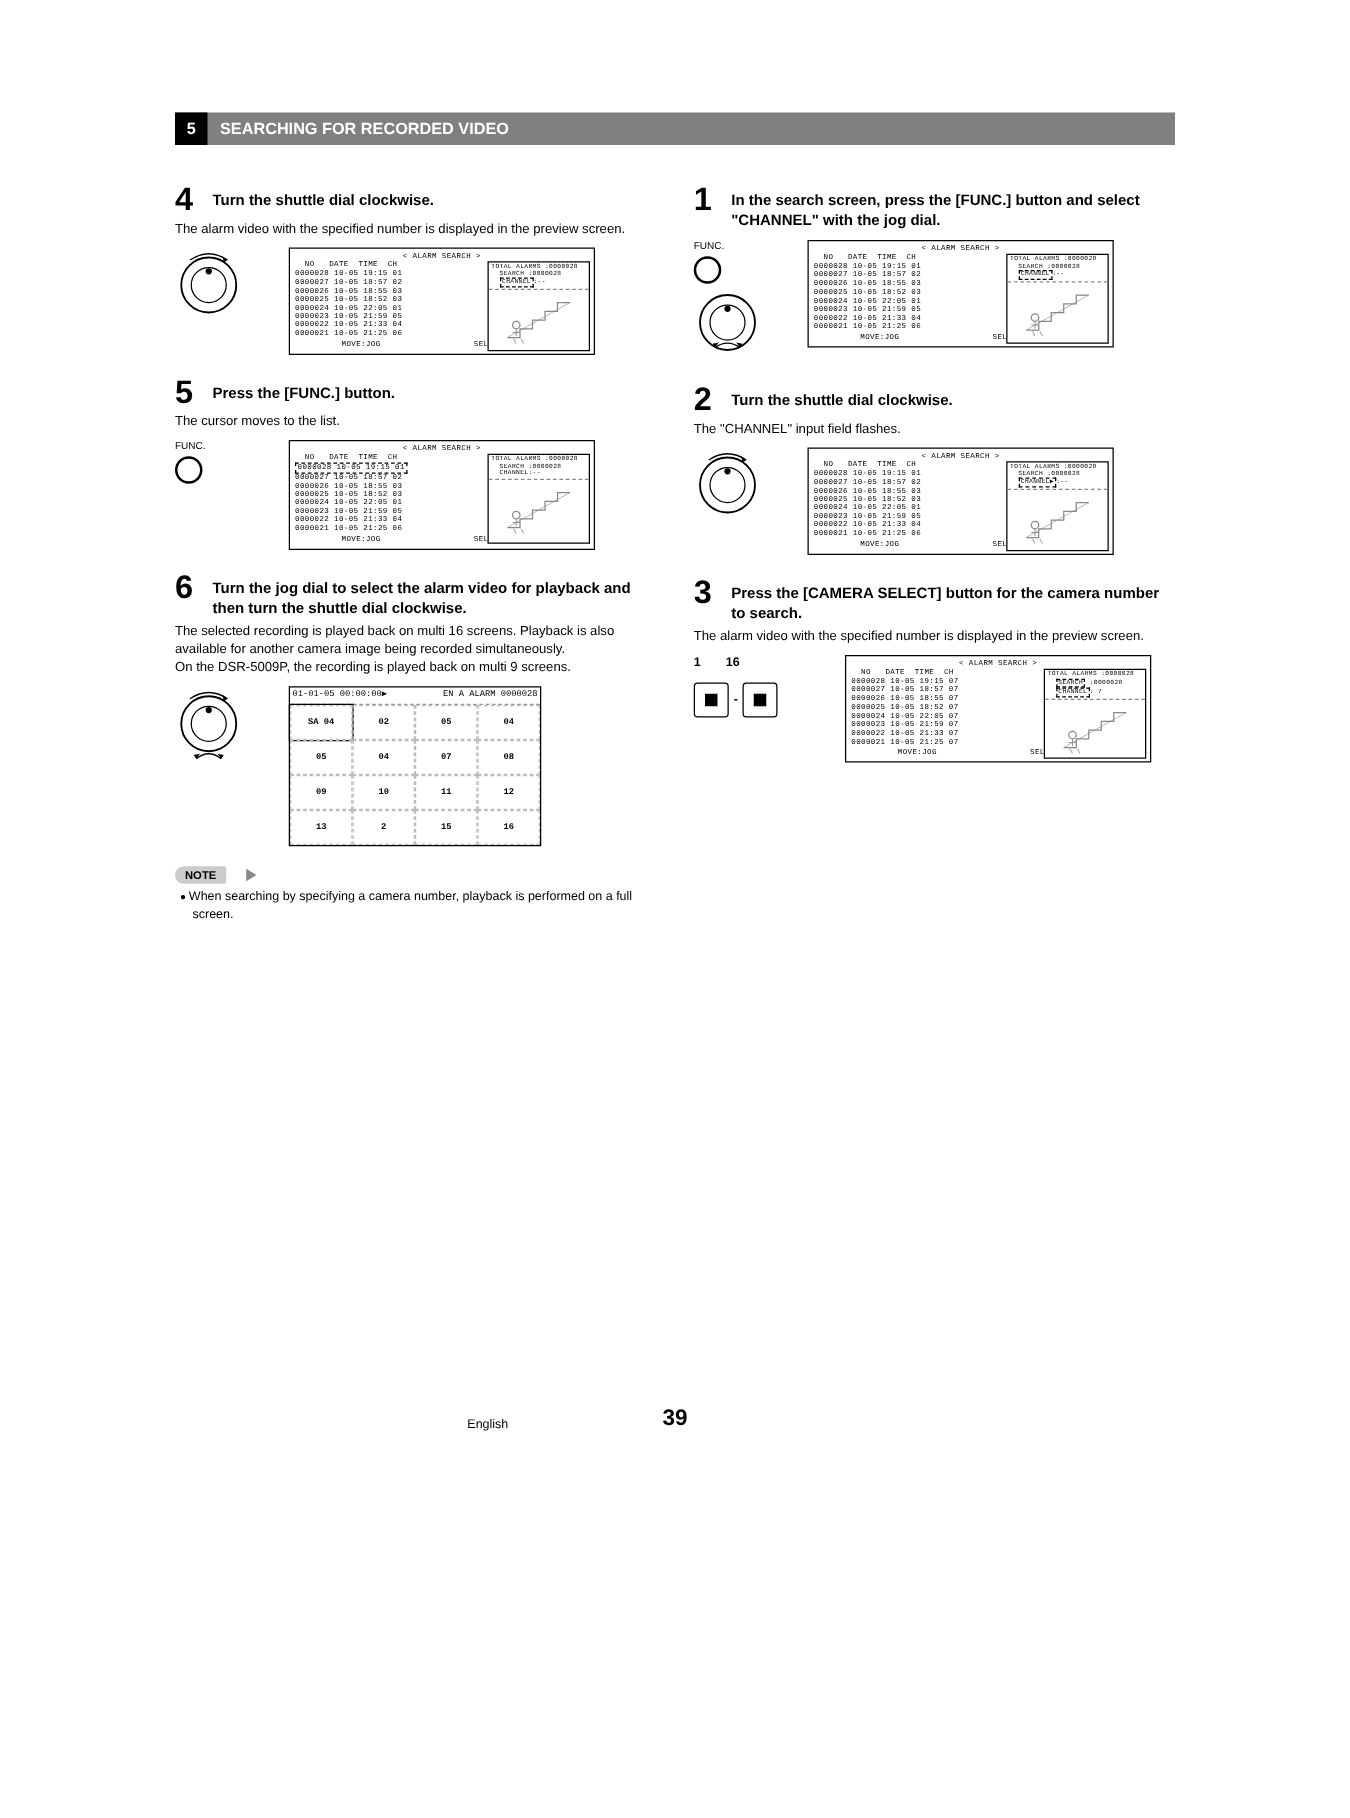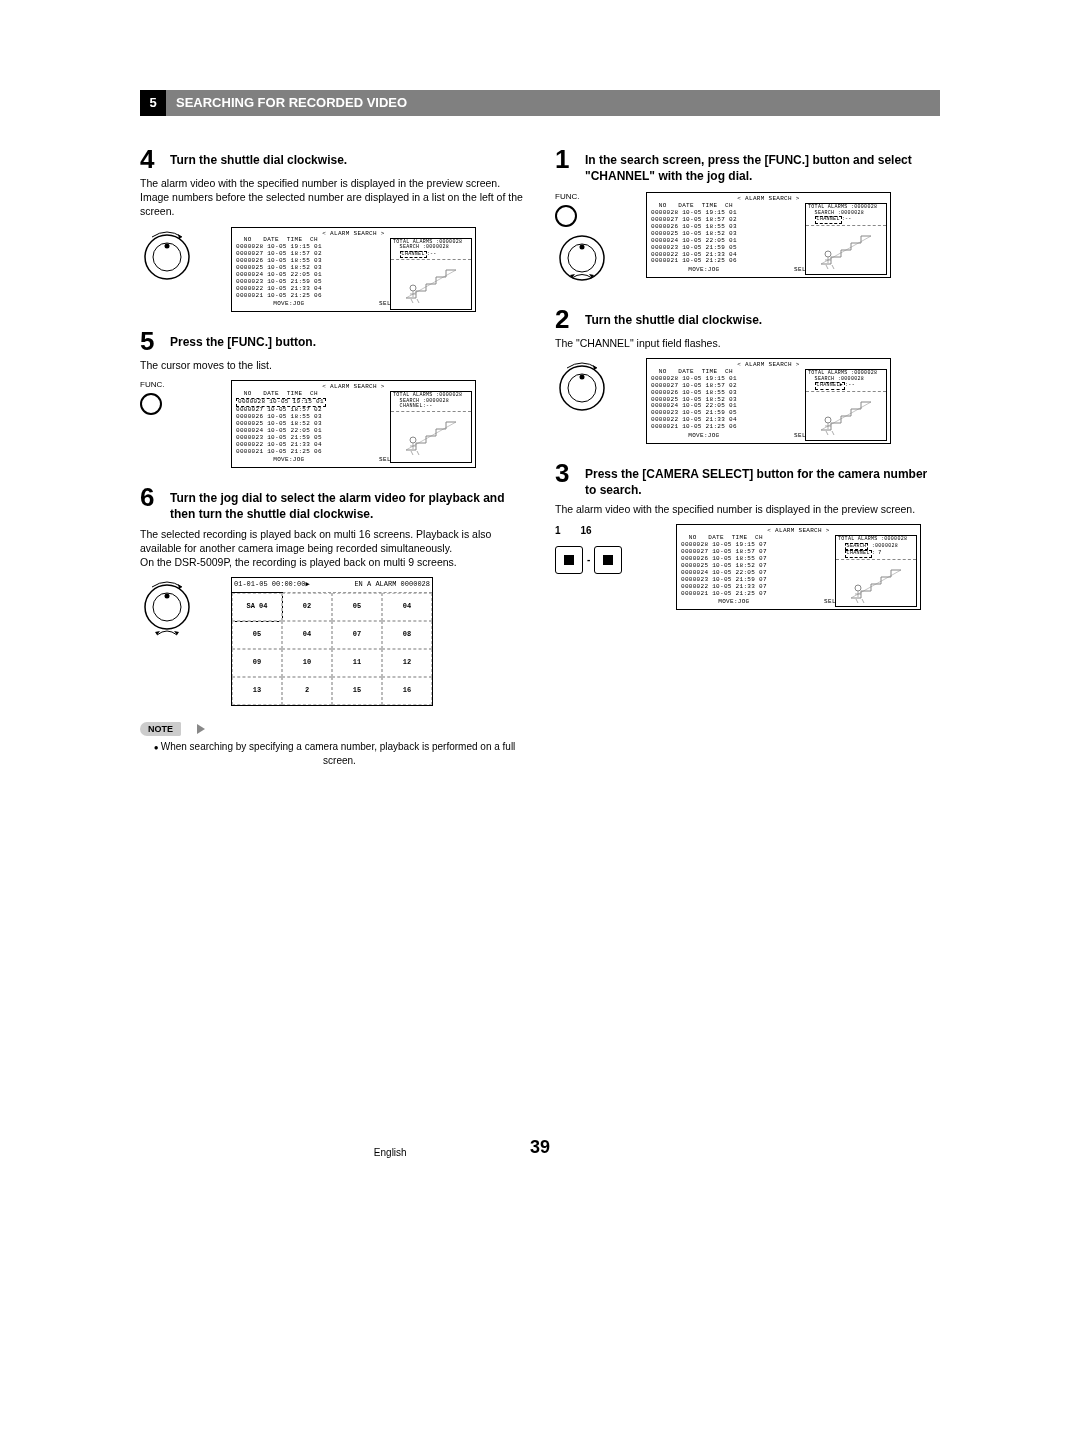--- a/index.html
+++ b/index.html
@@ -152,21 +152,21 @@
     padding:1px 8px;
     font-size:9px;
     font-weight:bold;
   }
   .note-arrow {
     width:0;height:0;
     border-top:5px solid transparent;
     border-bottom:5px solid transparent;
     border-left:8px solid #888;
   }
-  ul.note-list { margin:2px 0 0 14px; padding:0; font-size:10px;text-align:center;}
+  ul.note-list { margin:2px 0 16px 14px; padding:0; font-size:10px;}
   ul.note-list li { list-style: none; text-indent:-10px;}
   ul.note-list li::before { content:"●  "; font-size:8px;}
   .sub-heading-box {
     border:1px solid #000;
     padding:4px 6px;
     font-size:11px;
     font-weight:bold;
     margin-bottom:10px;
     line-height:1.3;
   }
@@ -196,21 +196,20 @@
 
   <div class="columns">
 
     <div class="col">
 
       <div class="step">
         <div class="big-num">4</div>
         <div class="step-title">Turn the shuttle dial clockwise.</div>
       </div>
       <div class="body-text">The alarm video with the specified number is displayed in the preview screen.</div>
-      <div class="body-text">Image numbers before the selected number are displayed in a list on the left of the screen.</div>
 
       <div class="fig-row">
         <div class="dial">
           <svg width="55" height="55" viewBox="0 0 55 55">
               <circle cx="27" cy="30" r="22" fill="none" stroke="#000" stroke-width="1.5"></circle>
               <circle cx="27" cy="30" r="14" fill="none" stroke="#000" stroke-width="1"></circle>
               <circle cx="27" cy="19" r="2.5" fill="#000"></circle>
               <path d="M12 10 Q27 0 42 10" fill="none" stroke="#000" stroke-width="1"></path>
               <path d="M42 10 l-4 -3 l1 5 z" fill="#000"></path>
             </svg>

